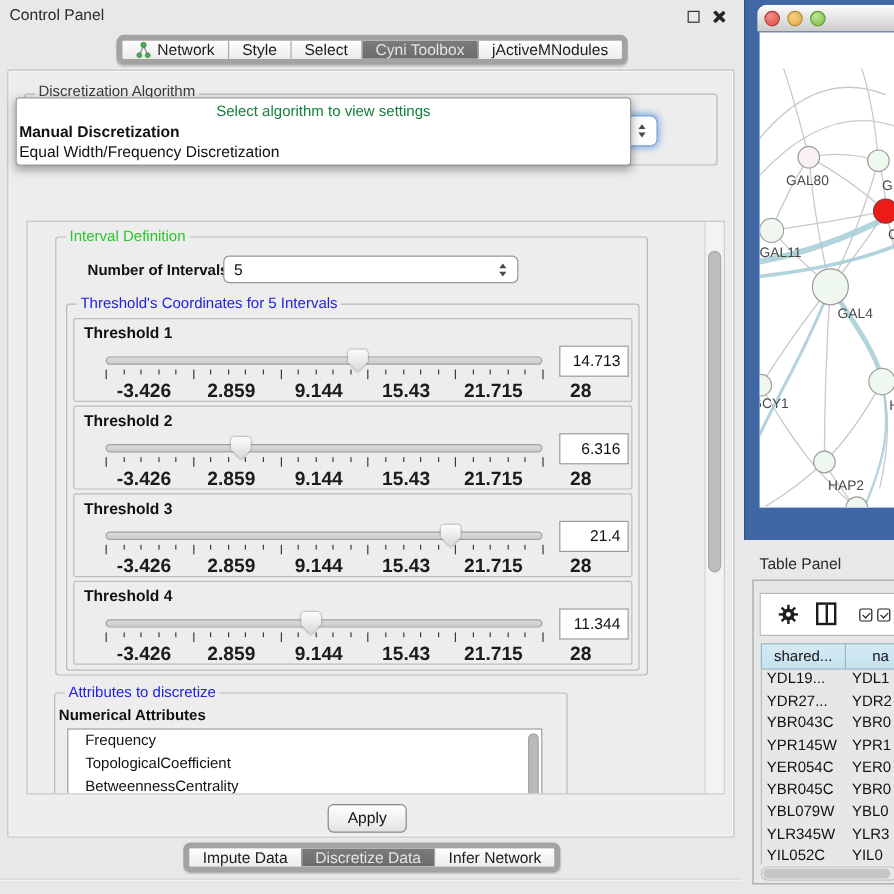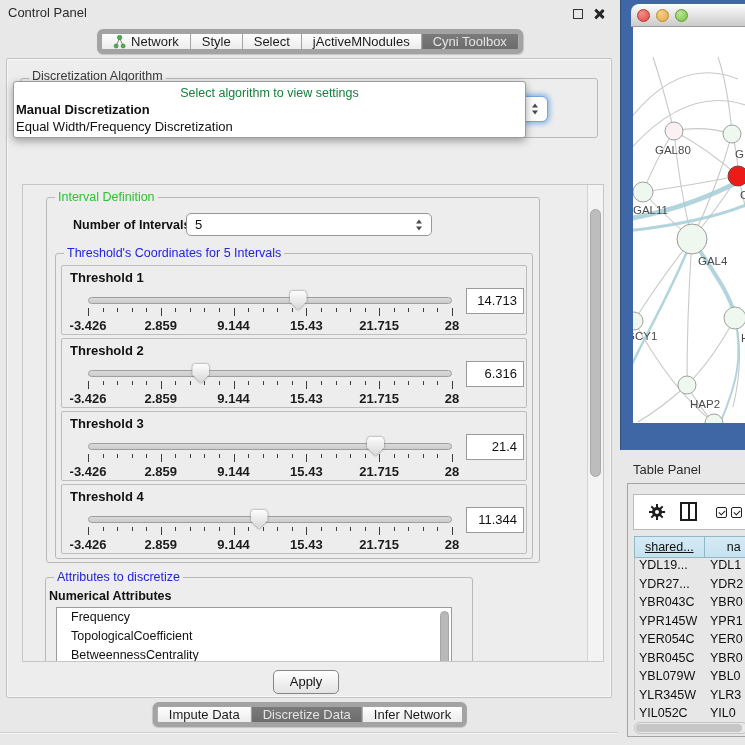--- a/index.html
+++ b/index.html
@@ -54,21 +54,21 @@
   .bold-label{position:absolute;font-size:12.5px;font-weight:bold;color:#111;white-space:nowrap;}
 
   
   .th-row{position:absolute;left:38px;width:466px;height:70px;background:#ededed;border:1px solid #bdbdbd;border-radius:2px;}
   .th-label{position:absolute;left:8px;top:4px;font-size:13px;font-weight:bold;color:#111;}
   .th-track{position:absolute;left:26px;top:31px;width:364px;height:7px;background:linear-gradient(#dadada,#cccccc);border:1px solid #9e9e9e;border-radius:4px;}
   .th-thumbw{position:absolute;top:25px;width:17px;height:19px;filter:drop-shadow(0 0 1px #777);z-index:2;}
   .th-thumb{width:17px;height:19px;background:linear-gradient(#fdfdfd,#d6d6d6);clip-path:polygon(12% 0,88% 0,100% 14%,100% 55%,50% 100%,0 55%,0 14%);}
   .tk{position:absolute;top:42px;width:1px;height:4px;background:#3c3c3c;}
   .tk.mj{height:8px;}
-  .sc-lab{position:absolute;top:52px;transform:translateX(-50%);font-size:13px;font-weight:bold;color:#1c1c1c;white-space:nowrap;}
+  .sc-lab{position:absolute;top:52px;transform:translateX(-50%);font-size:16px;font-weight:bold;color:#1c1c1c;white-space:nowrap;margin-left:32px;}
   .th-value{position:absolute;left:404px;top:22px;width:58px;height:26px;background:#fff;border:1px solid #9a9a9a;font-size:13px;color:#111;text-align:right;line-height:24px;padding-right:6px;}
 
   
   #attr-list{position:absolute;left:33px;top:422px;width:396px;height:80px;background:#fff;border:1px solid #9b9b9b;overflow:hidden;}
   .attr-item{position:relative;padding-left:14px;font-size:12.5px;line-height:19px;color:#111;white-space:nowrap;}
   #attr-sb{position:absolute;right:2px;top:3px;width:9px;height:72px;background:#b9b9b9;border:1px solid #a5a5a5;border-radius:5px;}
 
   #apply-btn{position:absolute;left:273px;top:670px;width:66px;height:24px;background:linear-gradient(#ffffff,#e3e3e3);border:1px solid #868686;border-radius:5px;font-size:13px;color:#111;text-align:center;line-height:22px;}
 
   
@@ -82,21 +82,21 @@
   #tp-title{position:absolute;left:13px;top:12px;font-size:13px;color:#2b2b2b;}
   #tp-frame{position:absolute;left:7px;top:33px;width:120px;height:254px;background:#e7e7e7;border:1px solid #a3a3a3;}
   #tp-toolbar{position:absolute;left:5px;top:10px;width:118px;height:36px;background:#fff;border:1px solid #b9b9b9;}
   .cbx{position:absolute;width:11px;height:11px;border:1.5px solid #222;border-radius:2px;background:#fff;}
   .cbx::after{content:"";position:absolute;left:1.5px;top:1.5px;width:5px;height:3px;border-left:1.5px solid #222;border-bottom:1.5px solid #222;transform:rotate(-45deg);}
   .split-icon{position:absolute;left:46px;top:7px;width:17px;height:19px;border:2px solid #1b1b1b;background:#fff;}
   .split-icon::after{content:"";position:absolute;left:6px;top:0;width:2px;height:15px;background:#1b1b1b;}
   #tp-table{position:absolute;left:6px;top:52px;width:130px;}
   .tp-headrow{display:flex;height:22px;}
   .tp-hcell{background:linear-gradient(#d5ebf5,var(--table-header-blue));border:1px solid #93b7c7;font-size:12.5px;color:#111;text-align:center;line-height:20px;overflow:hidden;}
-  .tp-hcell.c1{width:76px;text-decoration:underline;} .tp-hcell.c2{width:64px;border-left:none;}
+  .tp-hcell.c1{width:76px;} .tp-hcell.c2{width:64px;border-left:none;}
   #tp-body{position:relative;height:162px;overflow:hidden;border-left:1px solid #bcbcbc;}
   .tp-row{display:flex;height:18.5px;font-size:12.5px;color:#111;}
   .tp-cell{overflow:hidden;white-space:nowrap;}
   .tp-cell.c1{width:76px;padding-left:4px;} .tp-cell.c2{width:64px;padding-left:5px;}
   #tp-hscroll{position:absolute;left:6px;top:238px;width:114px;height:12px;background:#e9e9e9;border:1px solid #c2c2c2;border-radius:6px;}
   #tp-hthumb{position:absolute;left:1px;top:1px;width:106px;height:8px;background:#c6c6c6;border-radius:4px;}
 </style>
 </head>
 <body>
 
@@ -118,25 +118,25 @@
             <circle cx="10" cy="11" r="2" fill="#4caf50" stroke="#2e7d32" stroke-width=".6"></circle>
           </svg>
           <span>Network</span>
         </div>
         <div class="tab">
           <span>Style</span>
         </div>
         <div class="tab">
           <span>Select</span>
         </div>
-        <div class="tab">
-          <span>jActiveMNodules</span>
-        </div>
         <div class="tab sel">
           <span>Cyni Toolbox</span>
+        </div>
+        <div class="tab">
+          <span>jActiveMNodules</span>
         </div>
       </div>
 
     <div id="cp-frame"></div>
 
     <div class="groupbox" style="left:20px;top:78px;width:578px;height:60px;">
       <span class="legend plain" style="top:-10px">Discretization Algorithm</span>
     </div>
     <div id="algo-combo-behind">
         <span class="spin"></span>

